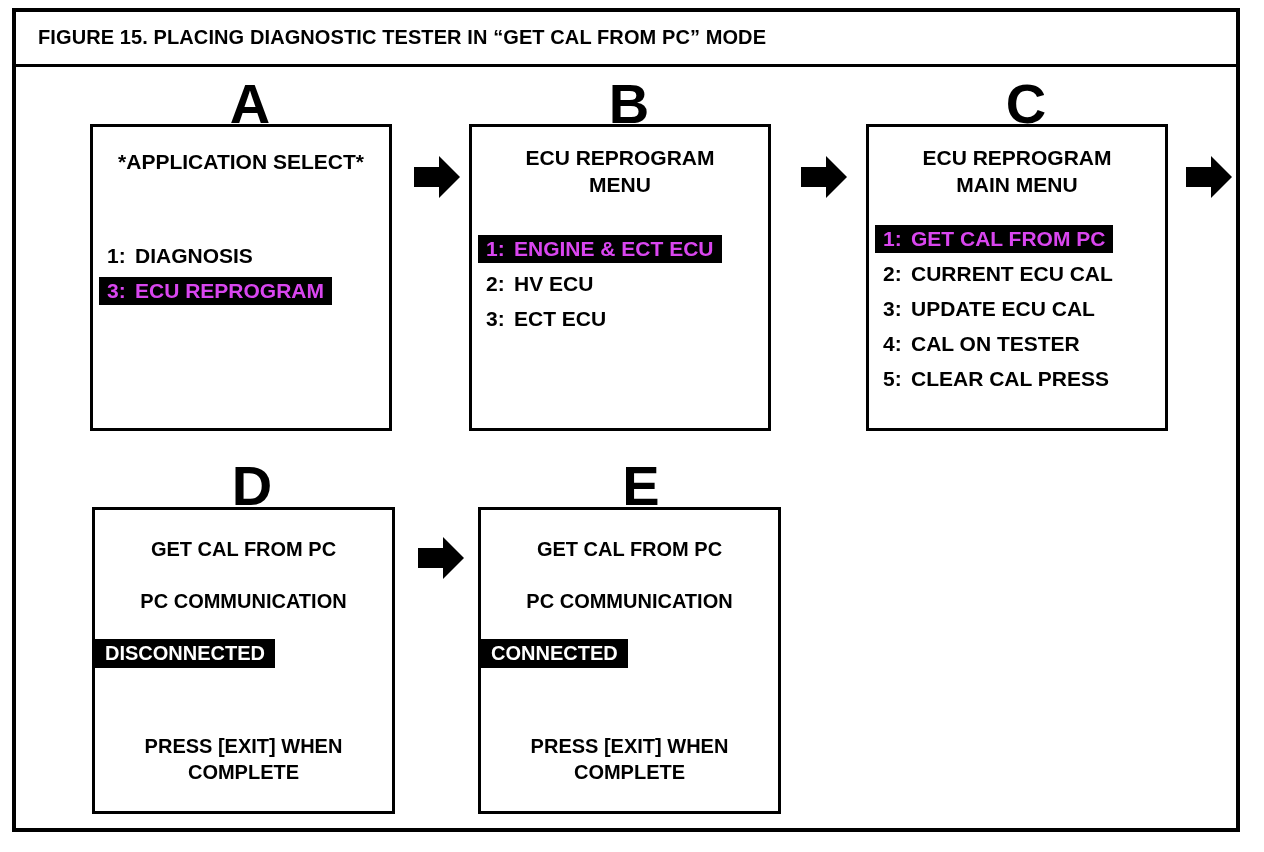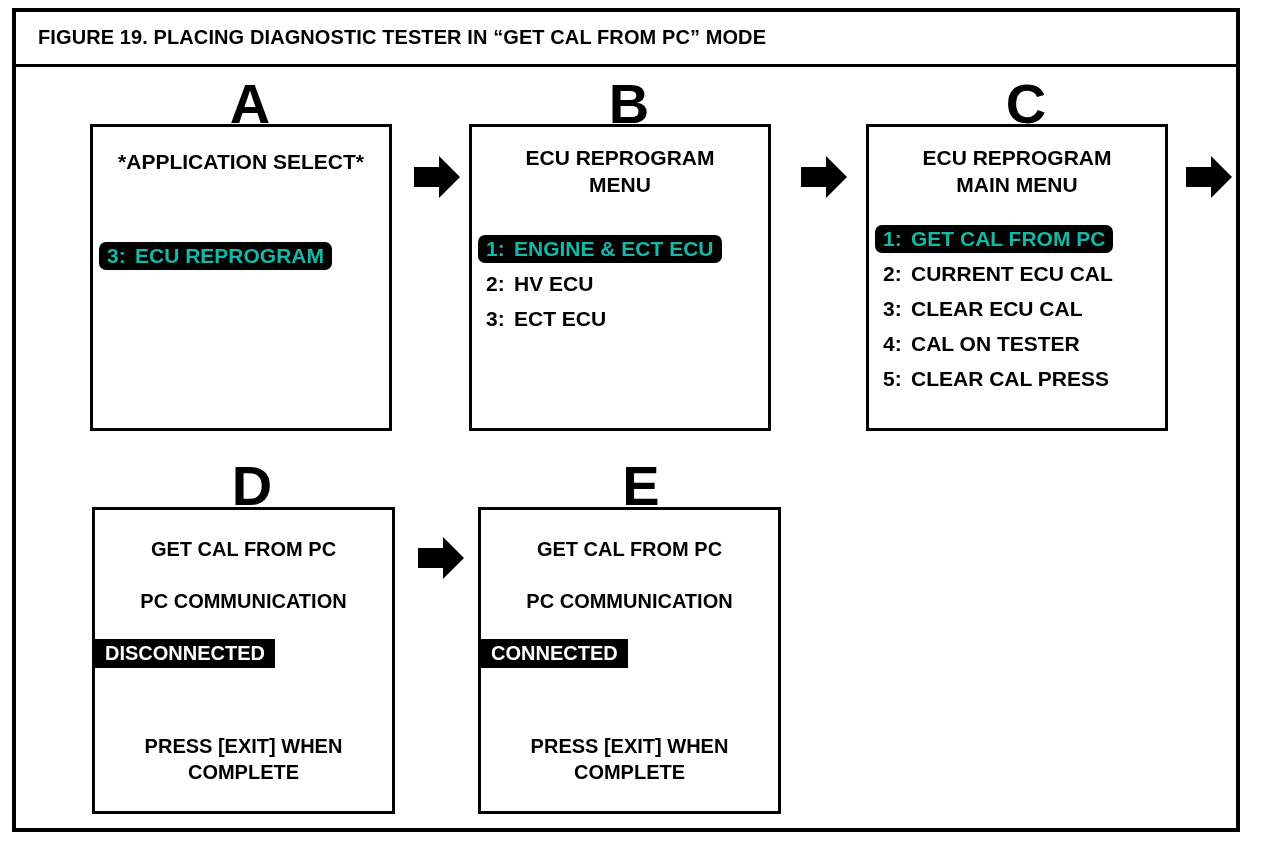--- a/index.html
+++ b/index.html
@@ -97,22 +97,21 @@
     color: #000000;
     white-space: nowrap;
     margin-bottom: 7px;
   }
   .menu-row .row-inner {
     display: inline-block;
     padding: 3px 8px 4px 8px;
   }
   .menu-row.selected .row-inner {
     background: #000000;
-    color: #14b8a6;
-    border-radius: 7px;
+    color: #d946ef;
   }
   .menu-num {
     display: inline-block;
     min-width: 28px;
   }
 
   
   .stat-line {
     position: absolute;
     left: 0;
@@ -147,28 +146,33 @@
     width: 50px;
     height: 50px;
   }
   .arrow svg { display: block; width: 100%; height: 100%; }
 </style>
 </head>
 <body>
 
 <div id="figure-root">
 
-  <div class="fig-title">FIGURE 19.  PLACING DIAGNOSTIC TESTER IN “GET CAL FROM PC” MODE</div>
+  <div class="fig-title">FIGURE 15.  PLACING DIAGNOSTIC TESTER IN “GET CAL FROM PC” MODE</div>
   <div class="title-rule"></div>
 
   <div class="panel-letter" style="left:194px; top:64px;">A</div>
   <div class="screen" style="left:74px; top:112px; width:302px; height:307px;">
     <div class="screen-inner">
       <div class="scr-title" style="top:22px;">*APPLICATION SELECT*</div>
       <div class="menu-list" style="top:115px; left:6px;">
+        <div class="menu-row">
+          <span class="row-inner">
+            <span class="menu-num">1:</span><span>DIAGNOSIS</span>
+          </span>
+        </div>
         <div class="menu-row selected">
           <span class="row-inner">
             <span class="menu-num">3:</span><span>ECU REPROGRAM</span>
           </span>
         </div>
       </div>
     </div>
   </div>
 
   <div class="arrow" style="left:396px; top:140px;">
@@ -219,21 +223,21 @@
             <span class="menu-num">1:</span><span>GET CAL FROM PC</span>
           </span>
         </div>
         <div class="menu-row">
           <span class="row-inner">
             <span class="menu-num">2:</span><span>CURRENT ECU CAL</span>
           </span>
         </div>
         <div class="menu-row">
           <span class="row-inner">
-            <span class="menu-num">3:</span><span>CLEAR ECU CAL</span>
+            <span class="menu-num">3:</span><span>UPDATE ECU CAL</span>
           </span>
         </div>
         <div class="menu-row">
           <span class="row-inner">
             <span class="menu-num">4:</span><span>CAL ON TESTER</span>
           </span>
         </div>
         <div class="menu-row">
           <span class="row-inner">
             <span class="menu-num">5:</span><span>CLEAR CAL PRESS</span>

